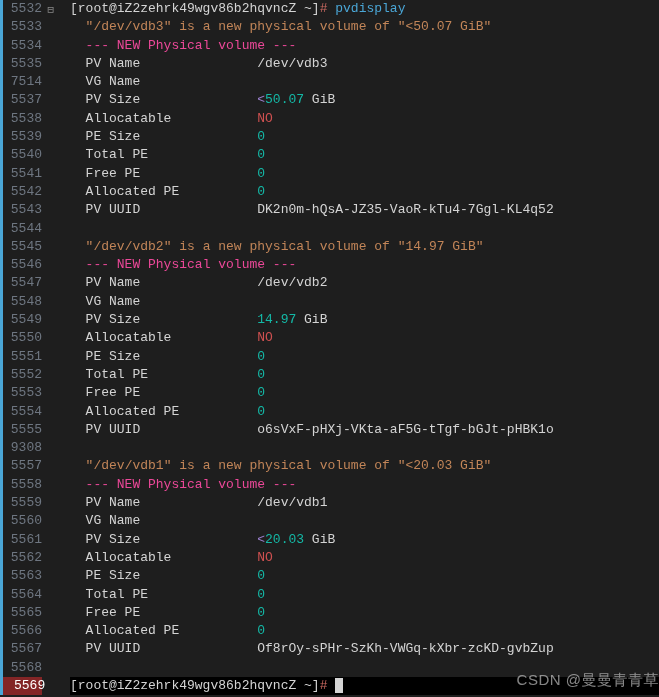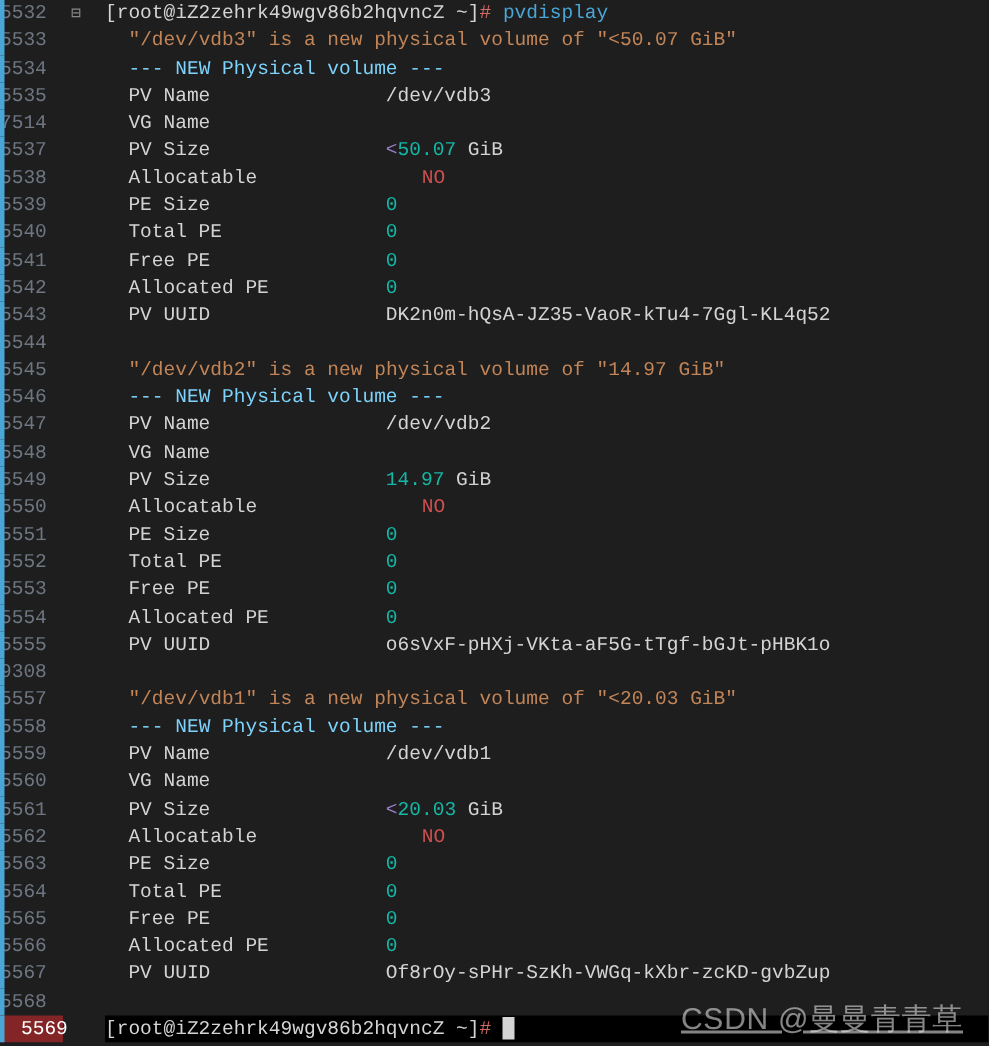--- a/index.html
+++ b/index.html
@@ -9,21 +9,21 @@
     font-size: 13px;
     color: #d4d4d4;
     line-height: 18.3px;
     width: 659px;
     overflow: hidden;
     position: relative;
   }
   .editor { display: flex; }
   .gutter {
     background: #1e1e1e;
-    text-align: left;
+    text-align: right;
     padding-right: 10px;
     color: #6e7681;
     user-select: none;
     width: 52px;
     flex-shrink: 0;
   }
   .gutter .ln { position: relative; }
   .gutter .ln.hl { background: #832526; color: #fff; padding-left: 14px; }
   .gutter .ln::before {
     content: "";
@@ -44,40 +44,39 @@
     padding-left: 18px;
     white-space: pre;
     flex: 1;
   }
   .line { height: 18.3px; }
   .line.hl { background: #000000; }
   .prompt { color: #d4d4d4; }
   .prompt-sym { color: #ce6b63; }
   .cmd { color: #4aa6d6; margin-top: 14px; }
   .str { color: #c28558; }
-  .dash { color: #7dd3fc; }
+  .dash { color: #ec4899; }
   .num { color: #14b8a6; }
-  .no { color: #ce5050; margin-left: 24px; }
+  .no { color: #ce5050; }
   .lt { color: #9a7ecc; }
   .cursor {
     display: inline-block;
     width: 8px;
     height: 15px;
     background: #d4d4d4;
     vertical-align: text-bottom;
   }
   .watermark {
     position: absolute;
-    right: 17px;
+    right: 0;
     bottom: 6px;
     color: rgba(240,240,240,0.55);
     font-family: sans-serif;
-    font-size: 20px;
+    font-size: 15px;
     letter-spacing: 0.5px;
-    text-decoration: underline;
   }
 </style>
 </head>
 <body>
 
 <div class="editor">
   <div class="gutter" id="gutter">
       <div class="ln first">5532</div>
       <div class="ln">5533</div>
       <div class="ln">5534</div>

